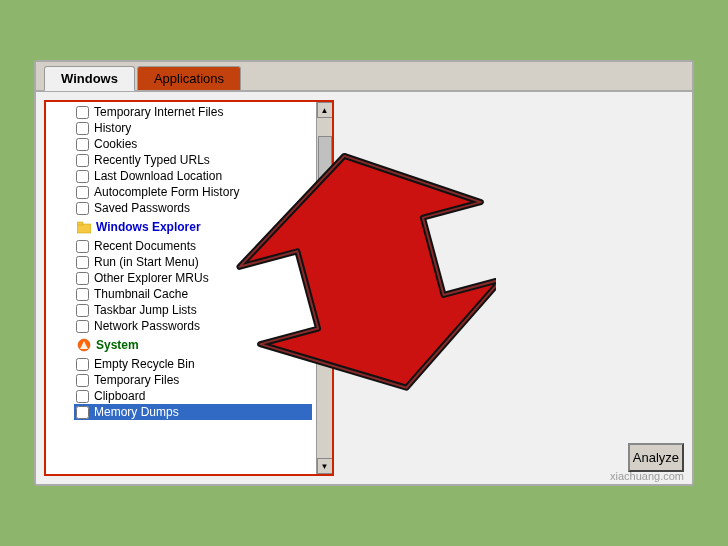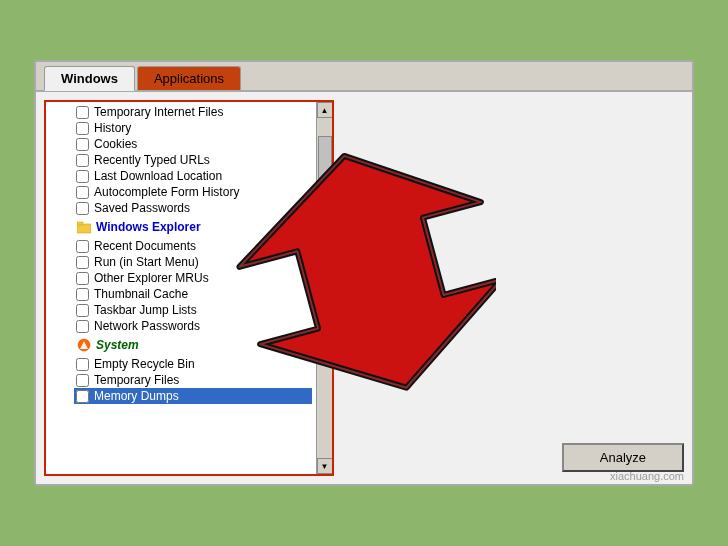--- a/index.html
+++ b/index.html
@@ -118,35 +118,35 @@
     }
     .section-header .icon {
       width: 16px;
       height: 16px;
       margin-right: 4px;
       display: inline-flex;
       align-items: center;
       justify-content: center;
     }
     .section-header.blue { color: #0000cc; }
-    .section-header.green { color: #006600; font-style: italic; }
+    .section-header.green { color: #006600; }
     .selected-item {
       background: #316ac5;
       color: white;
     }
     .right-panel {
       flex: 1;
       display: flex;
       flex-direction: column;
       justify-content: flex-end;
       align-items: flex-end;
       padding-bottom: 4px;
     }
     .analyze-btn {
-      padding: 5px 36px;
+      padding: 5px 3px;
       background: #d4d0c8;
       border: 2px solid #888;
       border-right-color: #444;
       border-bottom-color: #444;
       cursor: pointer;
       font-size: 13px;
       font-family: inherit;
     }
 
     
@@ -258,20 +258,24 @@
             <span>System</span>
           </div>
           <div class="list-item">
             <input type="checkbox" style="">
             <span>Empty Recycle Bin</span>
           </div>
           <div class="list-item">
             <input type="checkbox" style="">
             <span>Temporary Files</span>
           </div>
+          <div class="list-item">
+            <input type="checkbox" style="">
+            <span>Clipboard</span>
+          </div>
           <div class="list-item selected-item">
             <input type="checkbox" style="">
             <span>Memory Dumps</span>
           </div>
         </div>
 
         <div class="scrollbar">
           <div class="scroll-btn">▲</div>
           <div class="scroll-thumb"></div>
           <div style="flex:1"></div>

